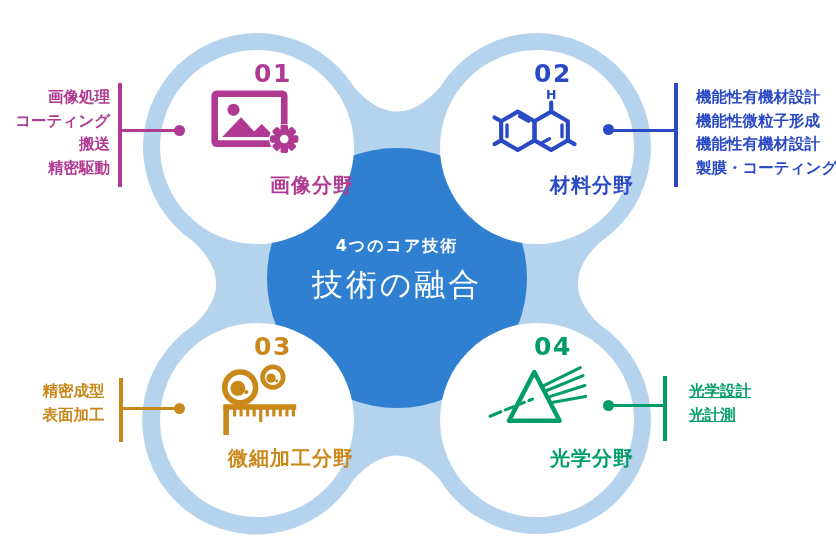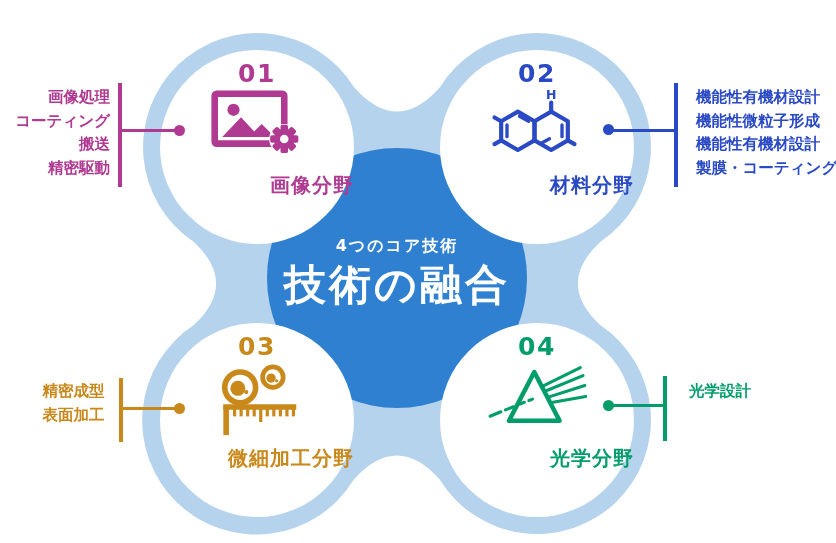--- a/index.html
+++ b/index.html
@@ -6,35 +6,35 @@
   body{font-family:"DejaVu Sans","Liberation Sans",sans-serif;}
   .stage{position:relative;width:836px;height:543px;background:var(--bg,#fff);overflow:hidden;}
   .bg-svg{position:absolute;left:0;top:0;z-index:0;}
   .blob{fill:var(--blob);}
   .core{fill:var(--core);}
   .field-circle{position:absolute;width:194px;height:194px;border-radius:50%;background:#fff;z-index:2;}
   .f01{left:160px;top:50px;color:var(--q1);}
   .f02{left:440px;top:50px;color:var(--q2);}
   .f03{left:160px;top:323px;color:var(--q3);}
   .f04{left:440px;top:323px;color:var(--q4);}
-  .num{position:absolute;top:9px;left:0;width:100%;text-align:center;
+  .num{position:absolute;top:9px;left:16px;width:100%;text-align:center;
        font-size:25px;font-weight:bold;letter-spacing:1.5px;}
   .icon-wrap{position:absolute;top:40px;left:0;width:100%;display:flex;justify-content:center;}
   .flabel{position:absolute;top:122px;left:0;width:100%;text-align:right;
           font-size:20px;font-weight:bold;letter-spacing:1px;}
   .center-text{position:absolute;left:247px;top:236px;width:300px;text-align:center;
                color:#fff;z-index:2;}
   .center-sub{font-size:16px;font-weight:bold;letter-spacing:2px;}
-  .center-title{font-size:42px;font-weight:bold;letter-spacing:3px;margin-top:0;}
+  .center-title{font-size:31px;font-weight:normal;letter-spacing:3px;margin-top:7px;}
   .side{position:absolute;z-index:3;font-weight:bold;font-size:15.5px;line-height:23.5px;}
   .side div{white-space:nowrap;padding-left:8px;}
   .s01{left:0;top:86px;width:110px;text-align:right;color:var(--q1);}
   .s02{left:688px;top:86px;width:148px;text-align:left;color:var(--q2);}
   .s03{left:16px;top:380px;width:107px;text-align:center;color:var(--q3);}
-  .s04{left:681px;top:380px;width:155px;text-align:left;color:var(--q4);}
+  .s04{left:681px;top:380px;width:155px;text-align:left;color:var(--q4);text-decoration:underline;}
   .bar{position:absolute;width:4px;z-index:3;}
   .hline{position:absolute;height:3px;z-index:3;}
   .dot{position:absolute;width:11px;height:11px;border-radius:50%;z-index:4;}
   .c01{background:var(--q1);} .c02{background:var(--q2);}
   .c03{background:var(--q3);} .c04{background:var(--q4);}
   .b01{left:118px;top:83px;height:104px;}
   .b02{left:674px;top:83px;height:104px;}
   .b03{left:119px;top:378px;height:64px;}
   .b04{left:663px;top:376px;height:65px;}
   .l01{left:121px;top:129px;width:59px;}
@@ -187,15 +187,16 @@
         </g>
       </svg>
     </div>
     <div class="flabel">光学分野</div>
   </div>
   <div class="bar c04 b04"></div>
   <div class="hline c04 l04"></div>
   <div class="dot c04 d04"></div>
   <div class="side s04">
     <div>光学設計</div>
+    <div>光計測</div>
   </div>
 
 </div>
 
 </body></html>

